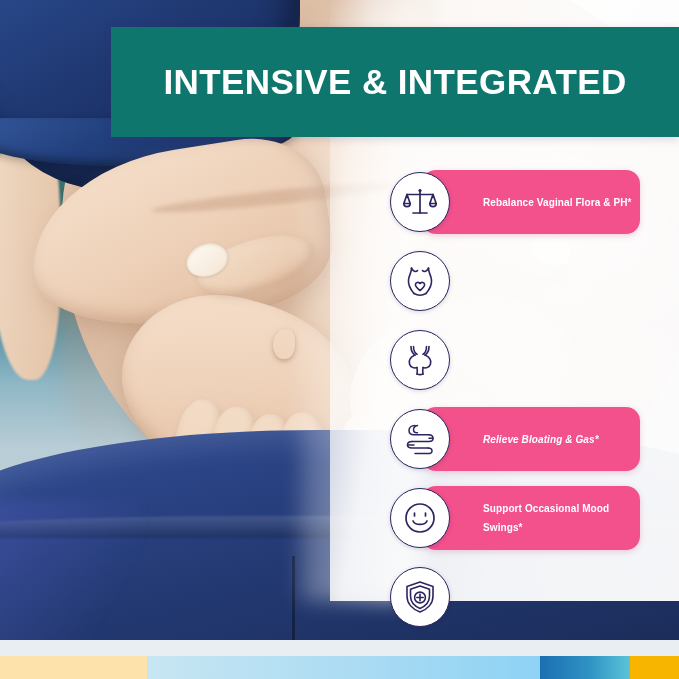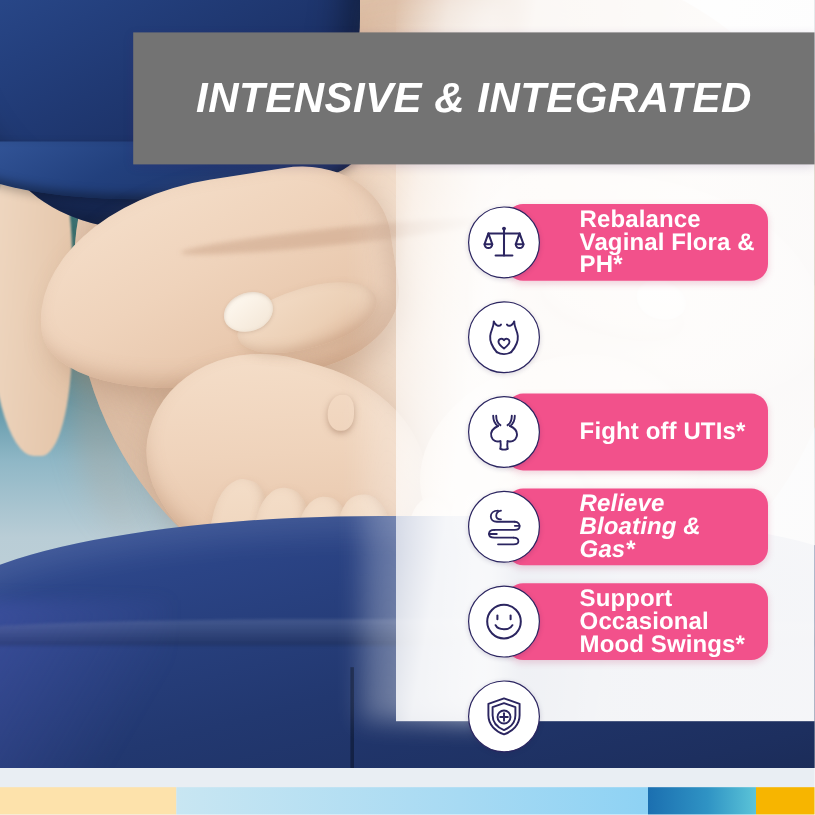--- a/index.html
+++ b/index.html
@@ -204,27 +204,26 @@
     pointer-events: none;
   }
 
   
   .title-banner {
     position: absolute;
     left: 111px;
     top: 27px;
     right: 0;
     height: 110px;
-    background: #737373;
+    background: #0f766e;
     display: flex;
     flex-direction: column;
     align-items: center;
     justify-content: center;
     box-shadow: 0 2px 8px rgba(70,40,110,.18);
-    font-style: italic;
   }
   .title-line {
     color: #ffffff;
     font-weight: 700;
     font-size: 35px;
     line-height: 46px;
     letter-spacing: .4px;
     white-space: nowrap;
     text-align: center;
   }
@@ -249,25 +248,24 @@
     width: 218px;
     height: 100%;
     background: #f2518b;
     border-radius: 14px;
     display: flex;
     align-items: center;
     box-shadow: 0 2px 6px rgba(190,60,110,.22);
   }
   .pill-label {
     color: #ffffff;
-    font-size: 20px;
+    font-size: 10px;
     font-weight: 600;
     line-height: 19px;
     padding-left: 61px;
-    padding-right: 10px;
     letter-spacing: .1px;
   }
   .icon-circle {
     position: absolute;
     left: 0;
     top: 50%;
     transform: translateY(-50%);
     width: 58px;
     height: 58px;
     border-radius: 50%;
@@ -379,23 +377,20 @@
           <path d="M26.5 5 C26.5 10 29 12 29.5 17 C30 22 27 27 24 30.5"></path>
           <path d="M12 30.5 C15.5 32.5 20.5 32.5 24 30.5"></path>
           <path d="M9.5 5 C11 8.5 14 9.5 15.5 7.5"></path>
           <path d="M26.5 5 C25 8.5 22 9.5 20.5 7.5"></path>
           <path d="M18 27.5 c-2.8-2.2-4.6-3.7-4.6-5.7 a2.5 2.5 0 0 1 4.6-1.3 a2.5 2.5 0 0 1 4.6 1.3 c0 2-1.8 3.5-4.6 5.7 z"></path>
         </svg>
       </div>
     </div>
 
     <div class="benefit" style="top:158px;">
-      <div class="pill">
-        <span class="pill-label">Fight off UTIs*</span>
-      </div>
       <div class="icon-circle">
         <svg width="36" height="36" viewBox="0 0 36 36" fill="none" stroke="#2b2560" stroke-width="1.6" stroke-linecap="round" stroke-linejoin="round">
           <path d="M9 4.5 C9 9 10.5 11.5 13 13"></path>
           <path d="M11.5 4.5 C11.5 9 12.8 11 15 12.3"></path>
           <path d="M27 4.5 C27 9 25.5 11.5 23 13"></path>
           <path d="M24.5 4.5 C24.5 9 23.2 11 21 12.3"></path>
           <path d="M13 13 C8.5 15 6.5 18.5 7.5 22 C8.4 25.2 12 26.6 15 25.6"></path>
           <path d="M23 13 C27.5 15 29.5 18.5 28.5 22 C27.6 25.2 24 26.6 21 25.6"></path>
           <path d="M15 25.6 C15.4 28 15.4 30 15 32"></path>
           <path d="M21 25.6 C20.6 28 20.6 30 21 32"></path>

